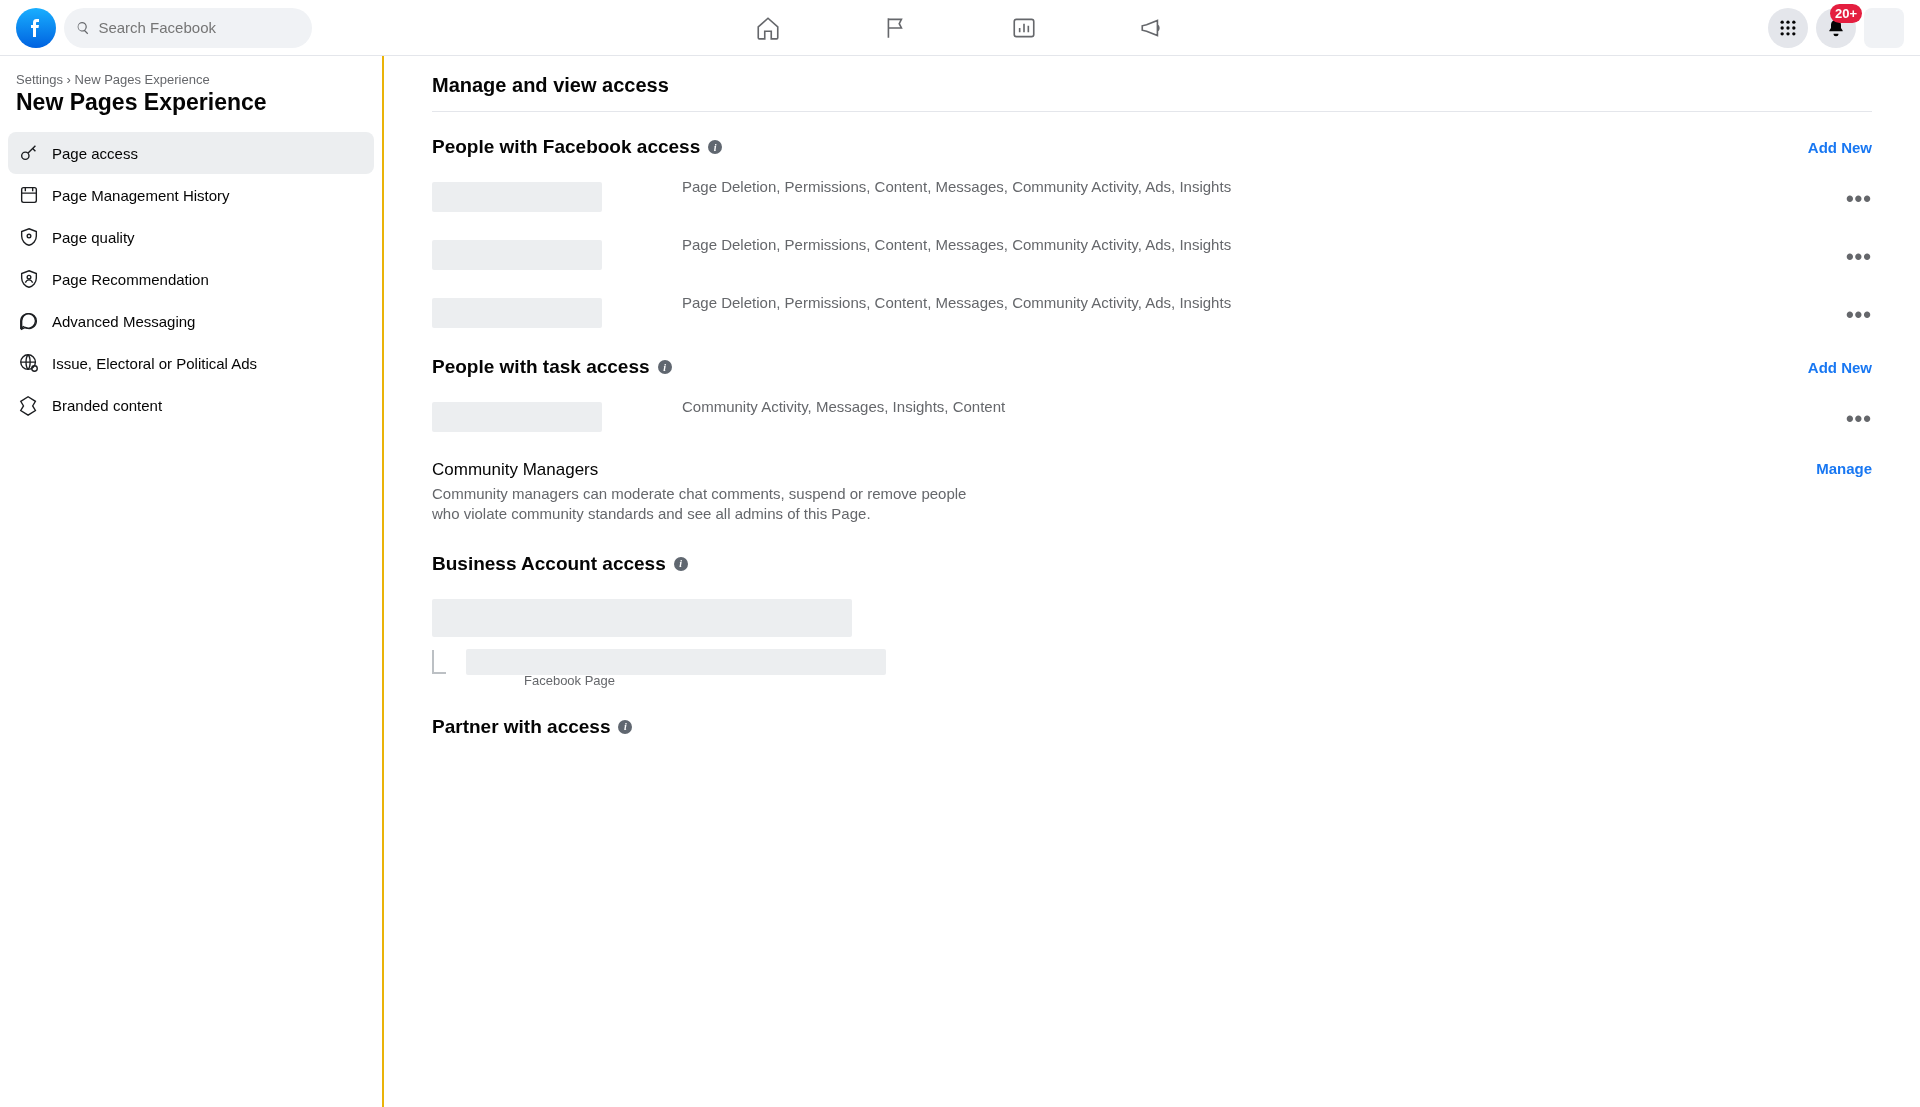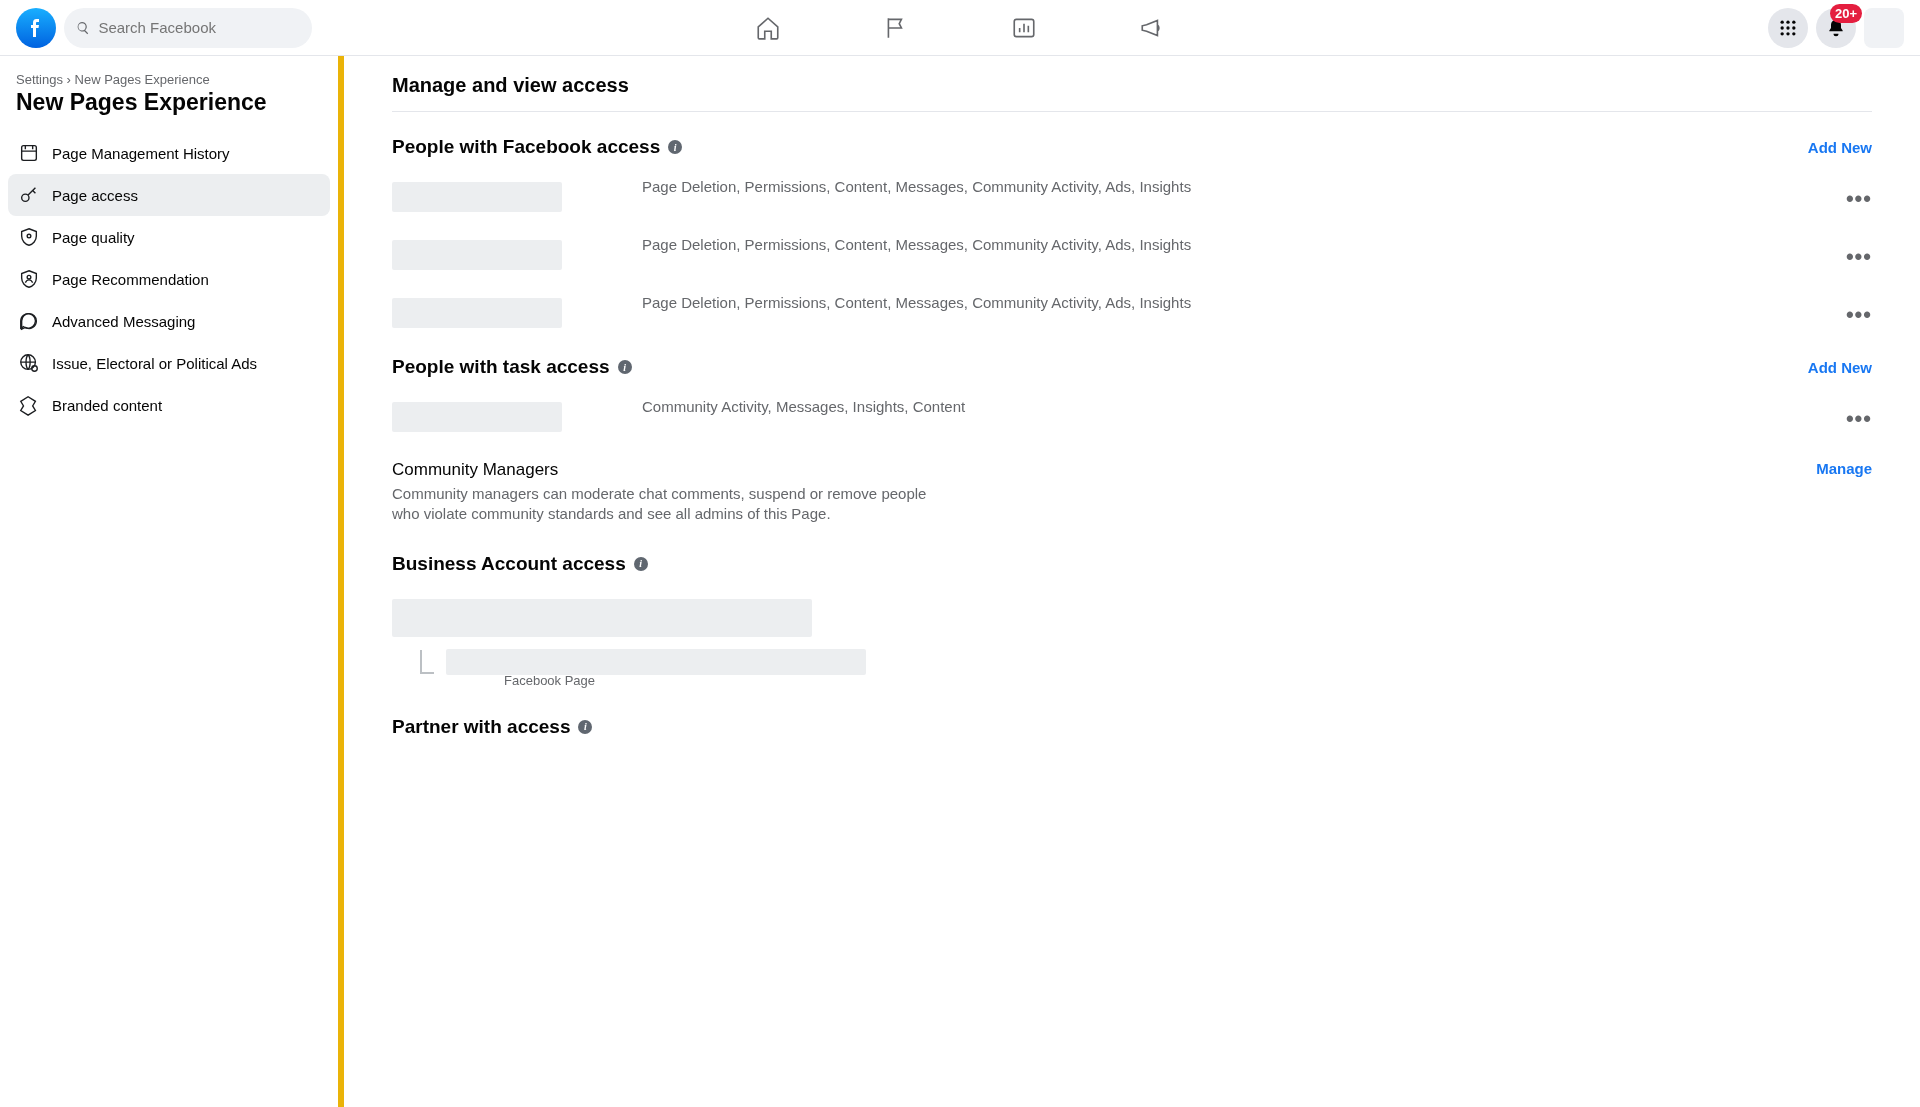--- a/index.html
+++ b/index.html
@@ -54,21 +54,21 @@
   position: absolute; top: -4px; right: -6px;
   background: #e41e3f; color: #fff;
   font-size: 13px; font-weight: 700;
   padding: 2px 5px; border-radius: 10px;
 }
 .avatar-placeholder { width: 40px; height: 40px; border-radius: 8px; background: #f0f2f5; }
 
 
 .layout { display: flex; height: calc(100vh - 56px); }
 .sidebar {
-  width: 344px; border-right: 6px solid #eab308;
+  width: 384px; border-right: 2px solid #eab308;
   padding: 16px 8px;
   overflow-y: auto;
 }
 .breadcrumb { font-size: 13px; color: #65676b; padding: 0 8px; margin-bottom: 2px; }
 .page-title { font-size: 23px; font-weight: 700; padding: 0 8px; margin-bottom: 16px; }
 
 .sidebar-item {
   display: flex; align-items: center; gap: 12px;
   padding: 10px 10px;
   border-radius: 8px;
@@ -107,21 +107,21 @@
 .permissions { color: #65676b; font-size: 15px; padding-left: 66px; margin-top: -4px; }
 
 .more-btn { color: #65676b; font-size: 22px; font-weight: 700; cursor: pointer; letter-spacing: 1px; }
 
 .cm-section { display: flex; justify-content: space-between; align-items: flex-start; margin-bottom: 28px; margin-top: 8px; }
 .cm-left { max-width: 540px; }
 .cm-title { font-size: 17px; font-weight: 400; margin-bottom: 4px; }
 .cm-desc { color: #65676b; font-size: 15px; line-height: 1.35; }
 
 .biz-row { margin-top: 20px; }
-.biz-sub { display: flex; align-items: flex-end; gap: 12px; margin-top: 12px; margin-left: 28px; }
+.biz-sub { display: flex; align-items: flex-end; gap: 20px; margin-top: 12px; }
 .biz-l { width: 1px; height: 24px; border-left: 2px solid #bcc0c4; border-bottom: 2px solid #bcc0c4; width: 14px; margin-bottom: 14px; }
 .biz-page-label { color: #65676b; font-size: 13px; padding-left: 58px; margin-top: -2px; }
 
 </style>
 </head>
 <body>
 
 <div class="topbar">
   <div class="fb-logo">
     <svg viewBox="0 0 24 24">
@@ -181,37 +181,37 @@
     </div>
     <div class="avatar-placeholder"></div>
   </div>
 </div>
 
 <div class="layout">
   <div class="sidebar">
     <div class="breadcrumb">Settings › New Pages Experience</div>
     <div class="page-title">New Pages Experience</div>
 
+    <div class="sidebar-item active">
+      <span class="sidebar-icon">
+          <svg viewBox="0 0 24 24">
+            <circle cx="8" cy="15" r="4"></circle>
+            <path d="M11 12l8-8M16 7l3 3"></path>
+          </svg>
+        </span>
+      <span>Page access</span>
+    </div>
     <div class="sidebar-item">
       <span class="sidebar-icon">
           <svg viewBox="0 0 24 24">
             <rect x="4" y="4" width="16" height="16" rx="2"></rect>
             <path d="M8 4v4M16 4v4M4 10h16"></path>
           </svg>
         </span>
       <span>Page Management History</span>
-    </div>
-    <div class="sidebar-item active">
-      <span class="sidebar-icon">
-          <svg viewBox="0 0 24 24">
-            <circle cx="8" cy="15" r="4"></circle>
-            <path d="M11 12l8-8M16 7l3 3"></path>
-          </svg>
-        </span>
-      <span>Page access</span>
     </div>
     <div class="sidebar-item">
       <span class="sidebar-icon">
           <svg viewBox="0 0 24 24">
             <path d="M12 3l8 3v5c0 5-3.5 9-8 10-4.5-1-8-5-8-10V6l8-3z"></path>
             <circle cx="12" cy="11" r="2"></circle>
           </svg>
         </span>
       <span>Page quality</span>
     </div>

